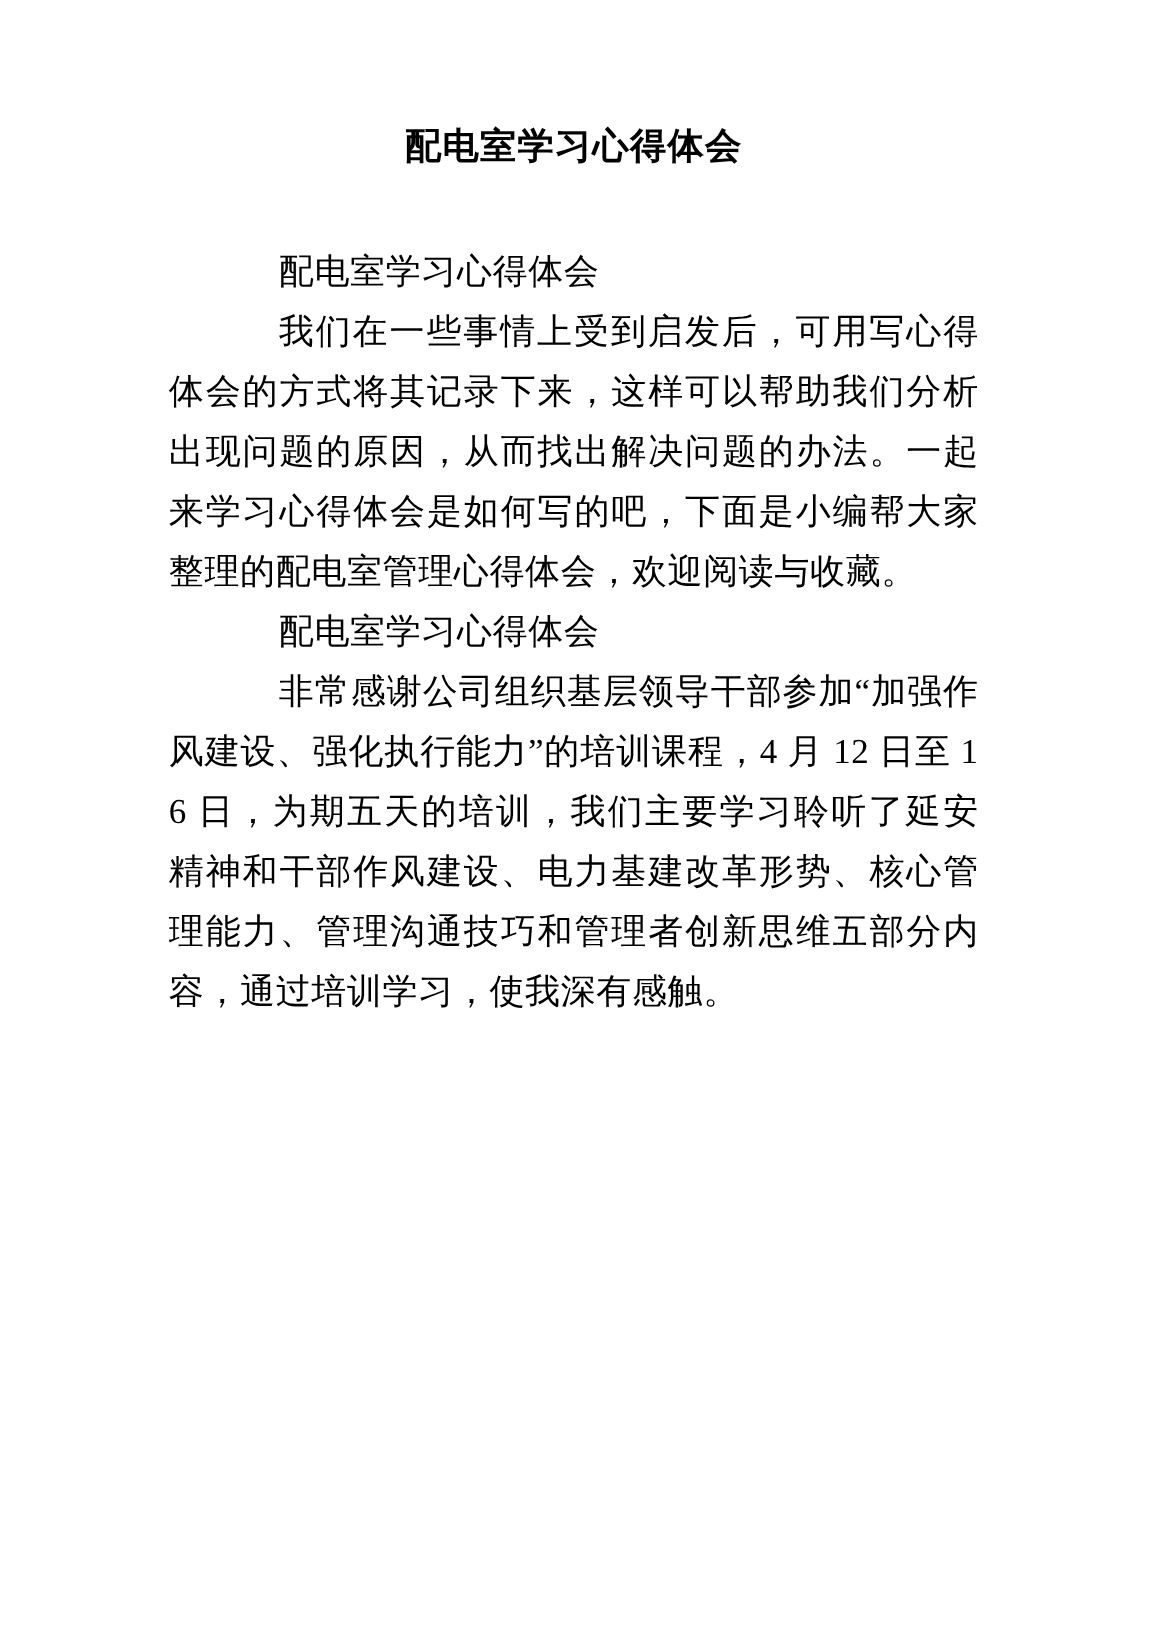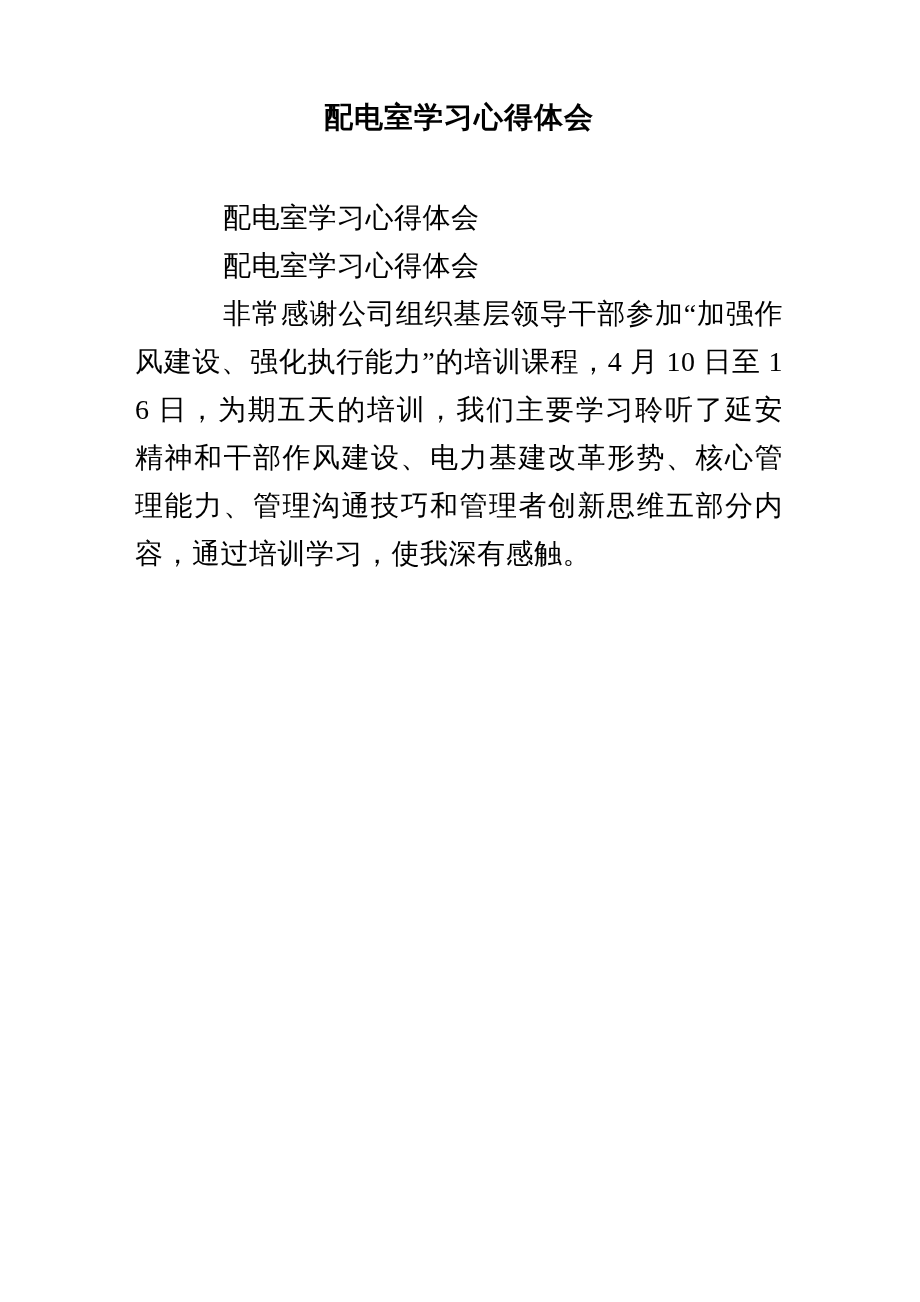--- a/index.html
+++ b/index.html
@@ -43,16 +43,17 @@
   }
 </style>
 </head>
 <body>
 
 <div class="page">
   <h1 class="doc-title">配电室学习心得体会</h1>
 
   <div class="doc-body">
     <p>配电室学习心得体会</p>
+    <p>我们在一些事情上受到启发后，可用写心得体会的方式将其记录下来，这样可以帮助我们分析出现问题的原因，从而找出解决问题的办法。一起来学习心得体会是如何写的吧，下面是小编帮大家整理的配电室管理心得体会，欢迎阅读与收藏。</p>
     <p>配电室学习心得体会</p>
-    <p>非常感谢公司组织基层领导干部参加“加强作风建设、强化执行能力”的培训课程，4 月 10 日至 16 日，为期五天的培训，我们主要学习聆听了延安精神和干部作风建设、电力基建改革形势、核心管理能力、管理沟通技巧和管理者创新思维五部分内容，通过培训学习，使我深有感触。</p>
+    <p>非常感谢公司组织基层领导干部参加“加强作风建设、强化执行能力”的培训课程，4 月 12 日至 16 日，为期五天的培训，我们主要学习聆听了延安精神和干部作风建设、电力基建改革形势、核心管理能力、管理沟通技巧和管理者创新思维五部分内容，通过培训学习，使我深有感触。</p>
   </div>
 </div>
 
 </body></html>

